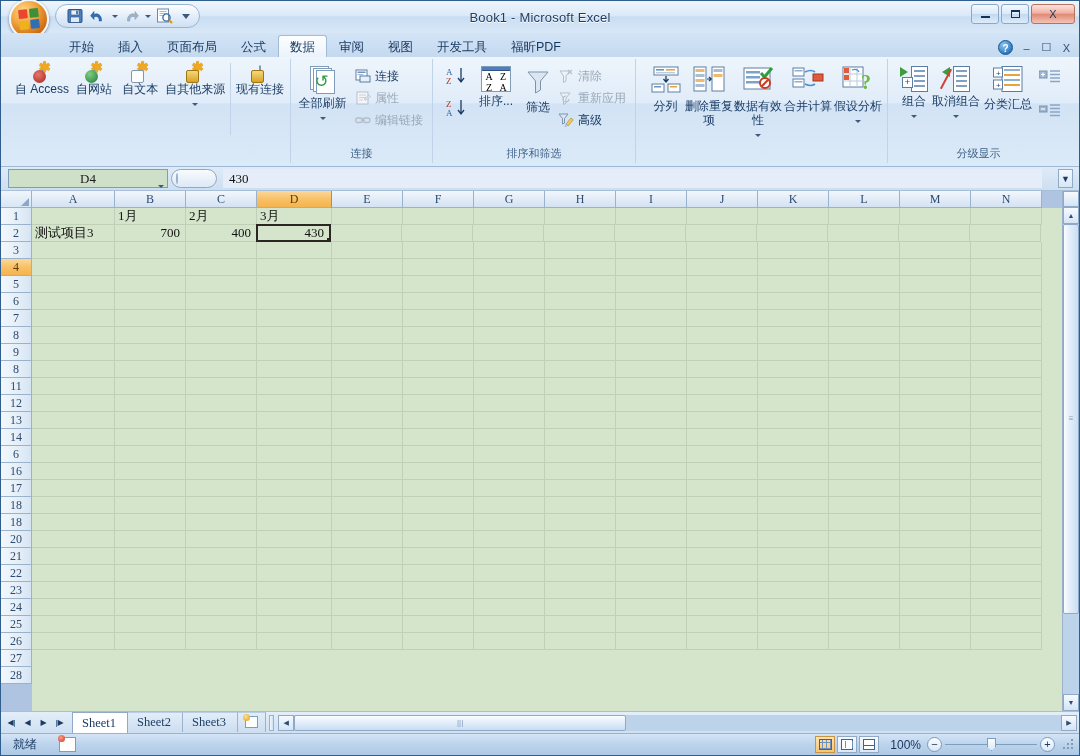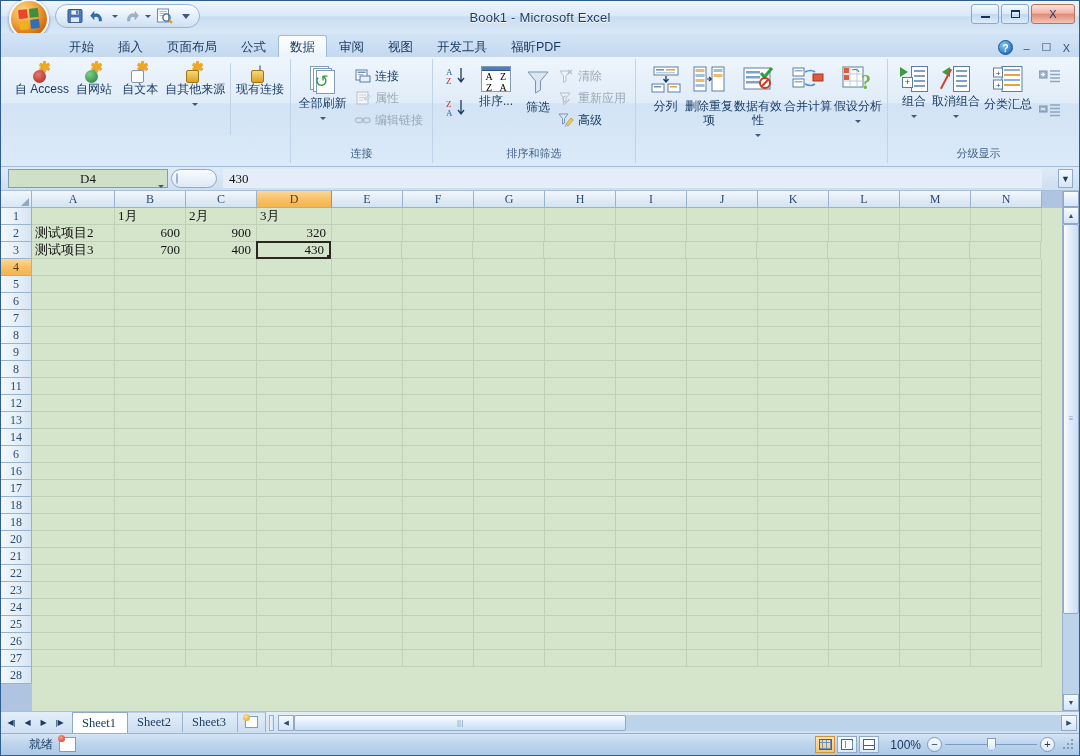--- a/index.html
+++ b/index.html
@@ -321,21 +321,21 @@
   .hsb-thumb{ position:absolute; top:0; bottom:0;
     background:linear-gradient(to bottom,#fbfdff,#e3eefa 45%,#c9def3);
     border:1px solid #8fa9c6; border-radius:2px; display:flex;align-items:center;justify-content:center;}
 
   
   .statusbar{
     height:22px; flex:none; display:flex; align-items:center;
     background: linear-gradient(to bottom,#d4e4f6 0%,#bcd3ec 50%,#aec9e6 100%);
     border-top:1px solid #9bb2cc; padding:0 4px; gap:6px;
   }
-  .status-text{ font-size:12px; color:#1b3c64; padding-left:8px; min-width:48px;text-align:right;}
+  .status-text{ font-size:12px; color:#1b3c64; padding-left:8px; min-width:48px;}
   .status-ic{ width:17px;height:15px; border:1px solid #7f9cbb; background:#fff; position:relative;}
   .status-ic:after{content:'';position:absolute;left:-2px;top:-3px;width:7px;height:7px;border-radius:50%;
     background: radial-gradient(circle at 40% 35%,#ff9b86,#cc3a22);}
   .status-spacer{ flex:1; }
   .viewbtns{ display:flex; gap:2px; }
   .viewbtn{ width:20px;height:17px;border:1px solid #8fa9c6;
     background:linear-gradient(to bottom,#f5fafe,#dbe9f7); display:flex;align-items:center;justify-content:center;}
   .viewbtn.on{ background:linear-gradient(to bottom,#fde2b0,#f8c573); border-color:#c89444;}
   .vb-grid{width:13px;height:11px;border:1px solid #3f6492;display:grid;
     grid-template-columns:1fr 1fr 1fr;grid-template-rows:3px 1fr;}
@@ -820,36 +820,20 @@
               <div class="cell" style="width: 71px;"></div>
               <div class="cell" style="width: 71px;"></div>
               <div class="cell" style="width: 71px;"></div>
               <div class="cell" style="width: 71px;"></div>
               <div class="cell" style="width: 71px;"></div>
               <div class="cell" style="width: 71px;"></div>
               <div class="cell" style="width: 71px;"></div>
               <div class="cell" style="width: 71px;"></div>
             </div>
             <div class="crow">
-              <div class="cell" style="width: 83px;">测试项目2</div>
-              <div class="cell num" style="width: 71px;">600</div>
-              <div class="cell num" style="width: 71px;">900</div>
-              <div class="cell num" style="width: 75px;">320</div>
-              <div class="cell" style="width: 71px;"></div>
-              <div class="cell" style="width: 71px;"></div>
-              <div class="cell" style="width: 71px;"></div>
-              <div class="cell" style="width: 71px;"></div>
-              <div class="cell" style="width: 71px;"></div>
-              <div class="cell" style="width: 71px;"></div>
-              <div class="cell" style="width: 71px;"></div>
-              <div class="cell" style="width: 71px;"></div>
-              <div class="cell" style="width: 71px;"></div>
-              <div class="cell" style="width: 71px;"></div>
-            </div>
-            <div class="crow">
               <div class="cell" style="width: 83px;">测试项目3</div>
               <div class="cell num" style="width: 71px;">700</div>
               <div class="cell num" style="width: 71px;">400</div>
               <div class="cell num active" style="width: 75px;">430</div>
               <div class="cell" style="width: 71px;"></div>
               <div class="cell" style="width: 71px;"></div>
               <div class="cell" style="width: 71px;"></div>
               <div class="cell" style="width: 71px;"></div>
               <div class="cell" style="width: 71px;"></div>
               <div class="cell" style="width: 71px;"></div>

